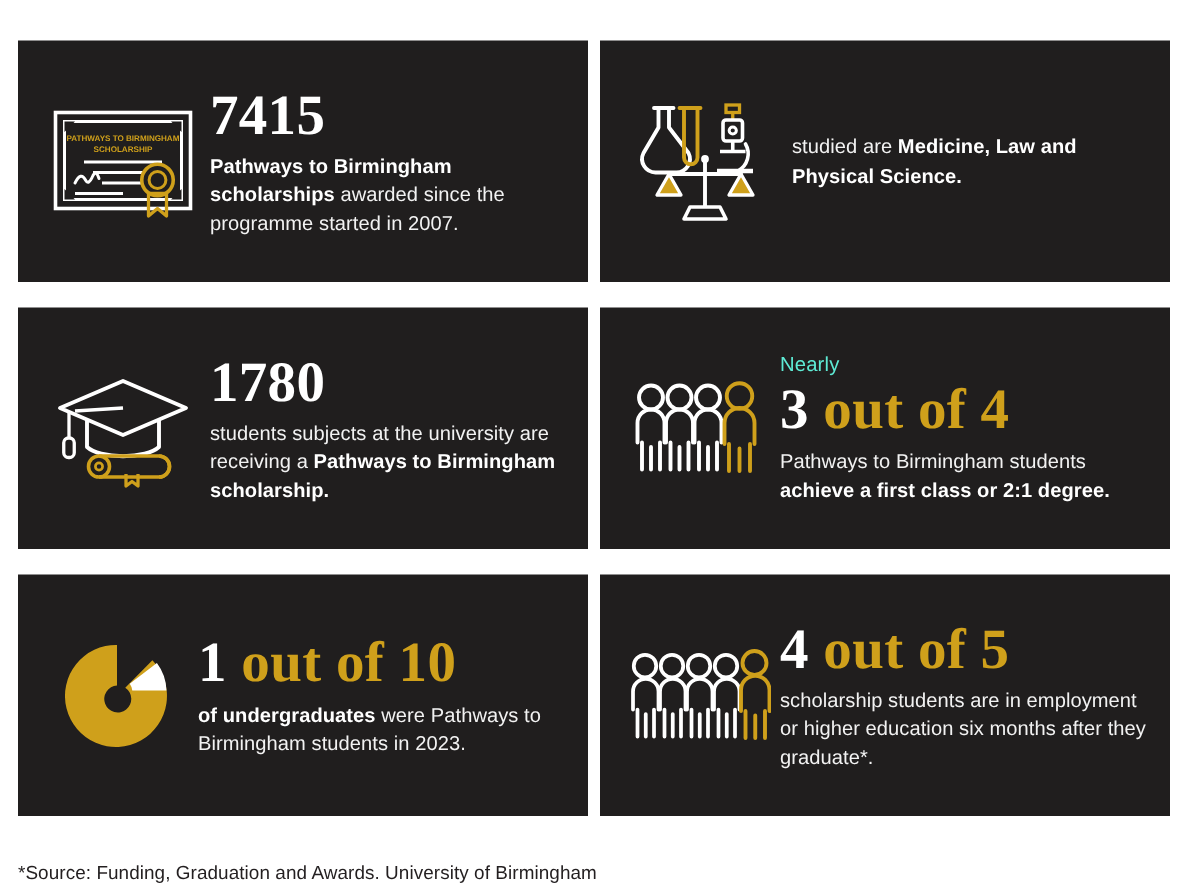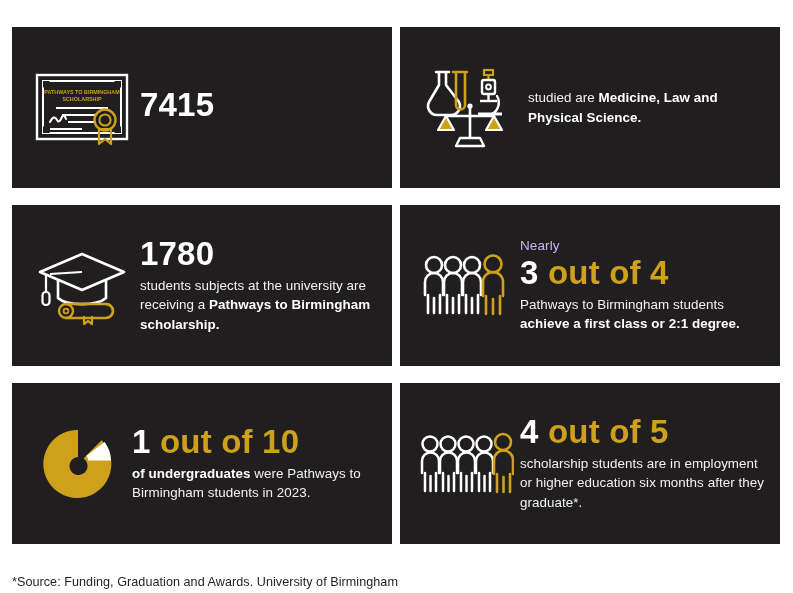--- a/index.html
+++ b/index.html
@@ -46,32 +46,32 @@
   }
 
   .card-icon.icon-narrow { width: 96px; }
 
   .card-body {
     flex: 1 1 auto;
     padding-left: 6px;
   }
 
   .eyebrow {
-    color: #c4b5fd;
+    color: #5eead4;
     font-size: 13.5px;
     font-weight: 400;
     line-height: 1.25;
     margin-bottom: 1px;
     letter-spacing: .1px;
   }
 
   .headline {
-    font-family: Liberation Sans, sans-serif;
+    font-family: Liberation Serif, serif;
     font-weight: bold;
-    font-size: 33px;
+    font-size: 38px;
     line-height: 1.06;
     color: #ffffff;
     letter-spacing: .2px;
     margin-bottom: 4px;
     white-space: nowrap;
   }
 
   .headline .gold { color: #CFA01B; }
   .headline .white { color: #ffffff; }
 
@@ -118,20 +118,21 @@
           <line x1="34" y1="52" x2="62" y2="52" stroke="#ffffff" stroke-width="2"></line>
           <path d="M16 52 q4 -8 7 -2 q2 4 5 -3 q2 -4 4 2" fill="none" stroke="#ffffff" stroke-width="2" stroke-linecap="round"></path>
           <line x1="16" y1="59" x2="48" y2="59" stroke="#ffffff" stroke-width="2"></line>
           <circle cx="71" cy="50" r="10.5" fill="#201E1E" stroke="#CFA01B" stroke-width="2.4"></circle>
           <circle cx="71" cy="50" r="5.6" fill="none" stroke="#CFA01B" stroke-width="2"></circle>
           <path d="M65 59 L65 74 L71 69 L77 74 L77 59 Z" fill="none" stroke="#CFA01B" stroke-width="2.2" stroke-linejoin="round"></path>
         </svg>
       </div>
       <div class="card-body">
         <div class="headline"><span class="white">7415</span></div>
+        <div class="desc"><b>Pathways to Birmingham scholarships</b><span> awarded since the programme started in 2007.</span></div>
       </div>
     </div>
 
     <div class="card">
       <div class="card-icon">
         <svg width="100" height="84" viewBox="0 0 100 84">
           <g>
             <path d="M16 6 h13 M19 6 v13 L9 36 a9 9 0 0 0 8 13 h14 a9 9 0 0 0 8 -13 L26 19 V6" fill="none" stroke="#ffffff" stroke-width="2.6" stroke-linejoin="round" stroke-linecap="round"></path>
           </g>
           <g>

